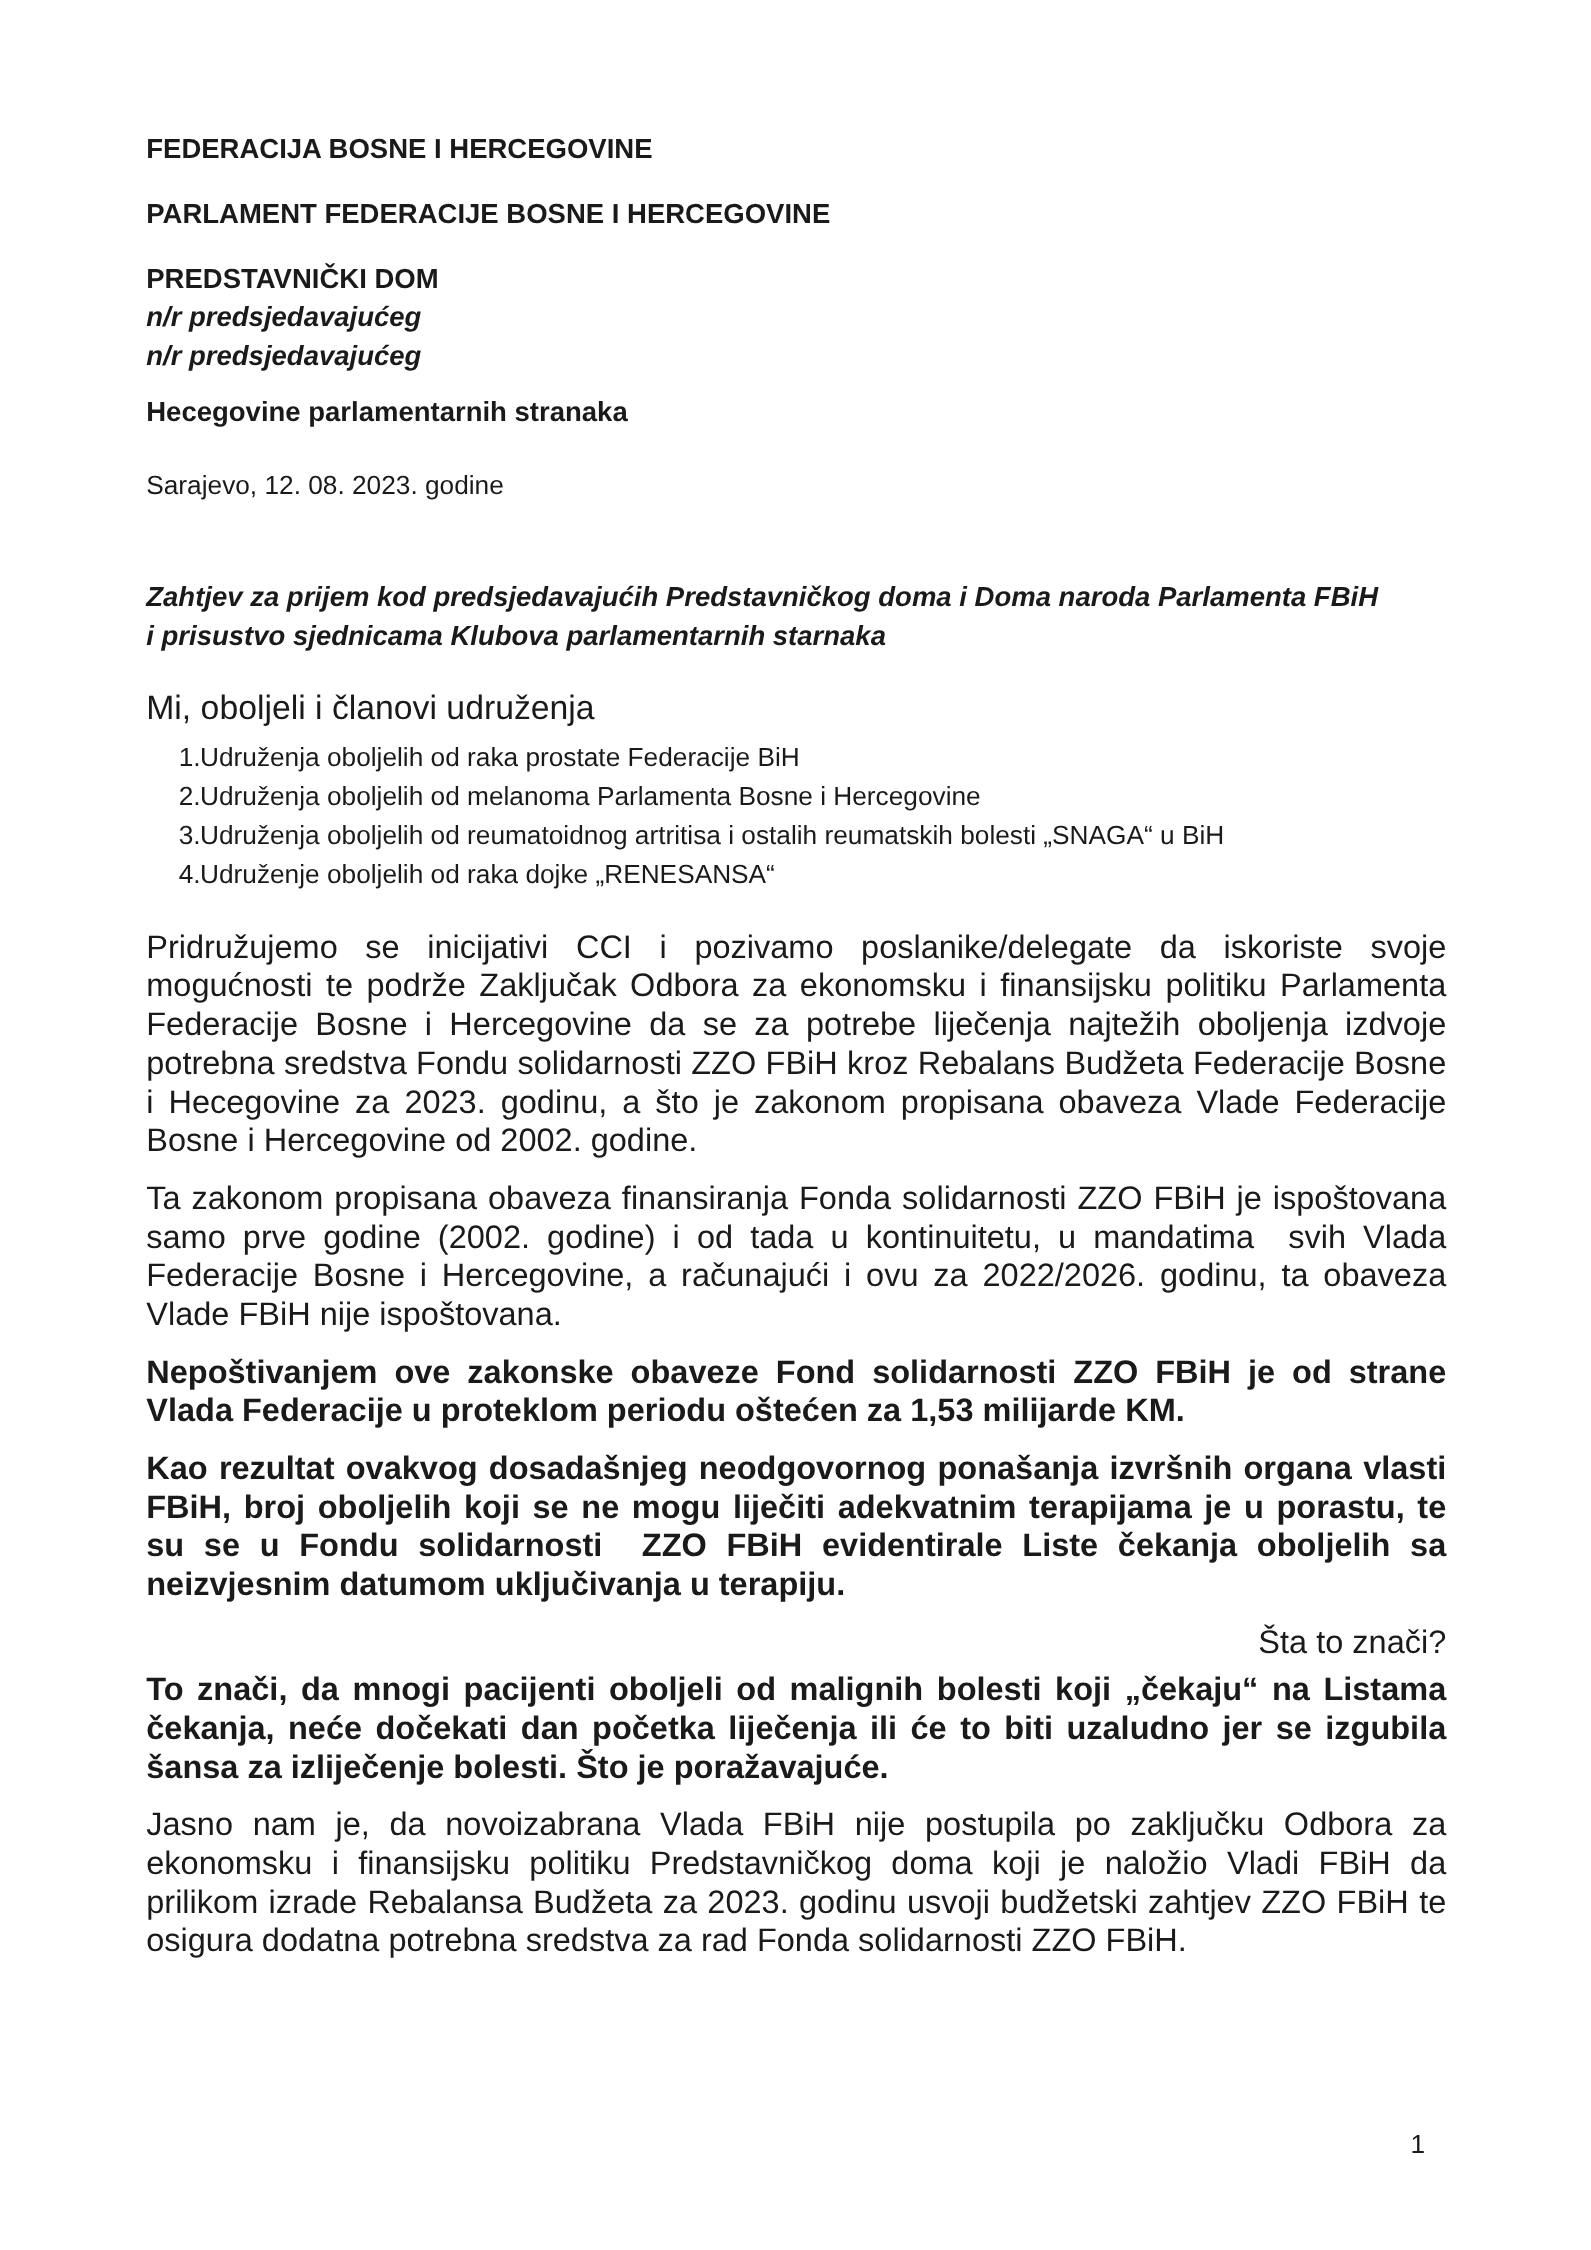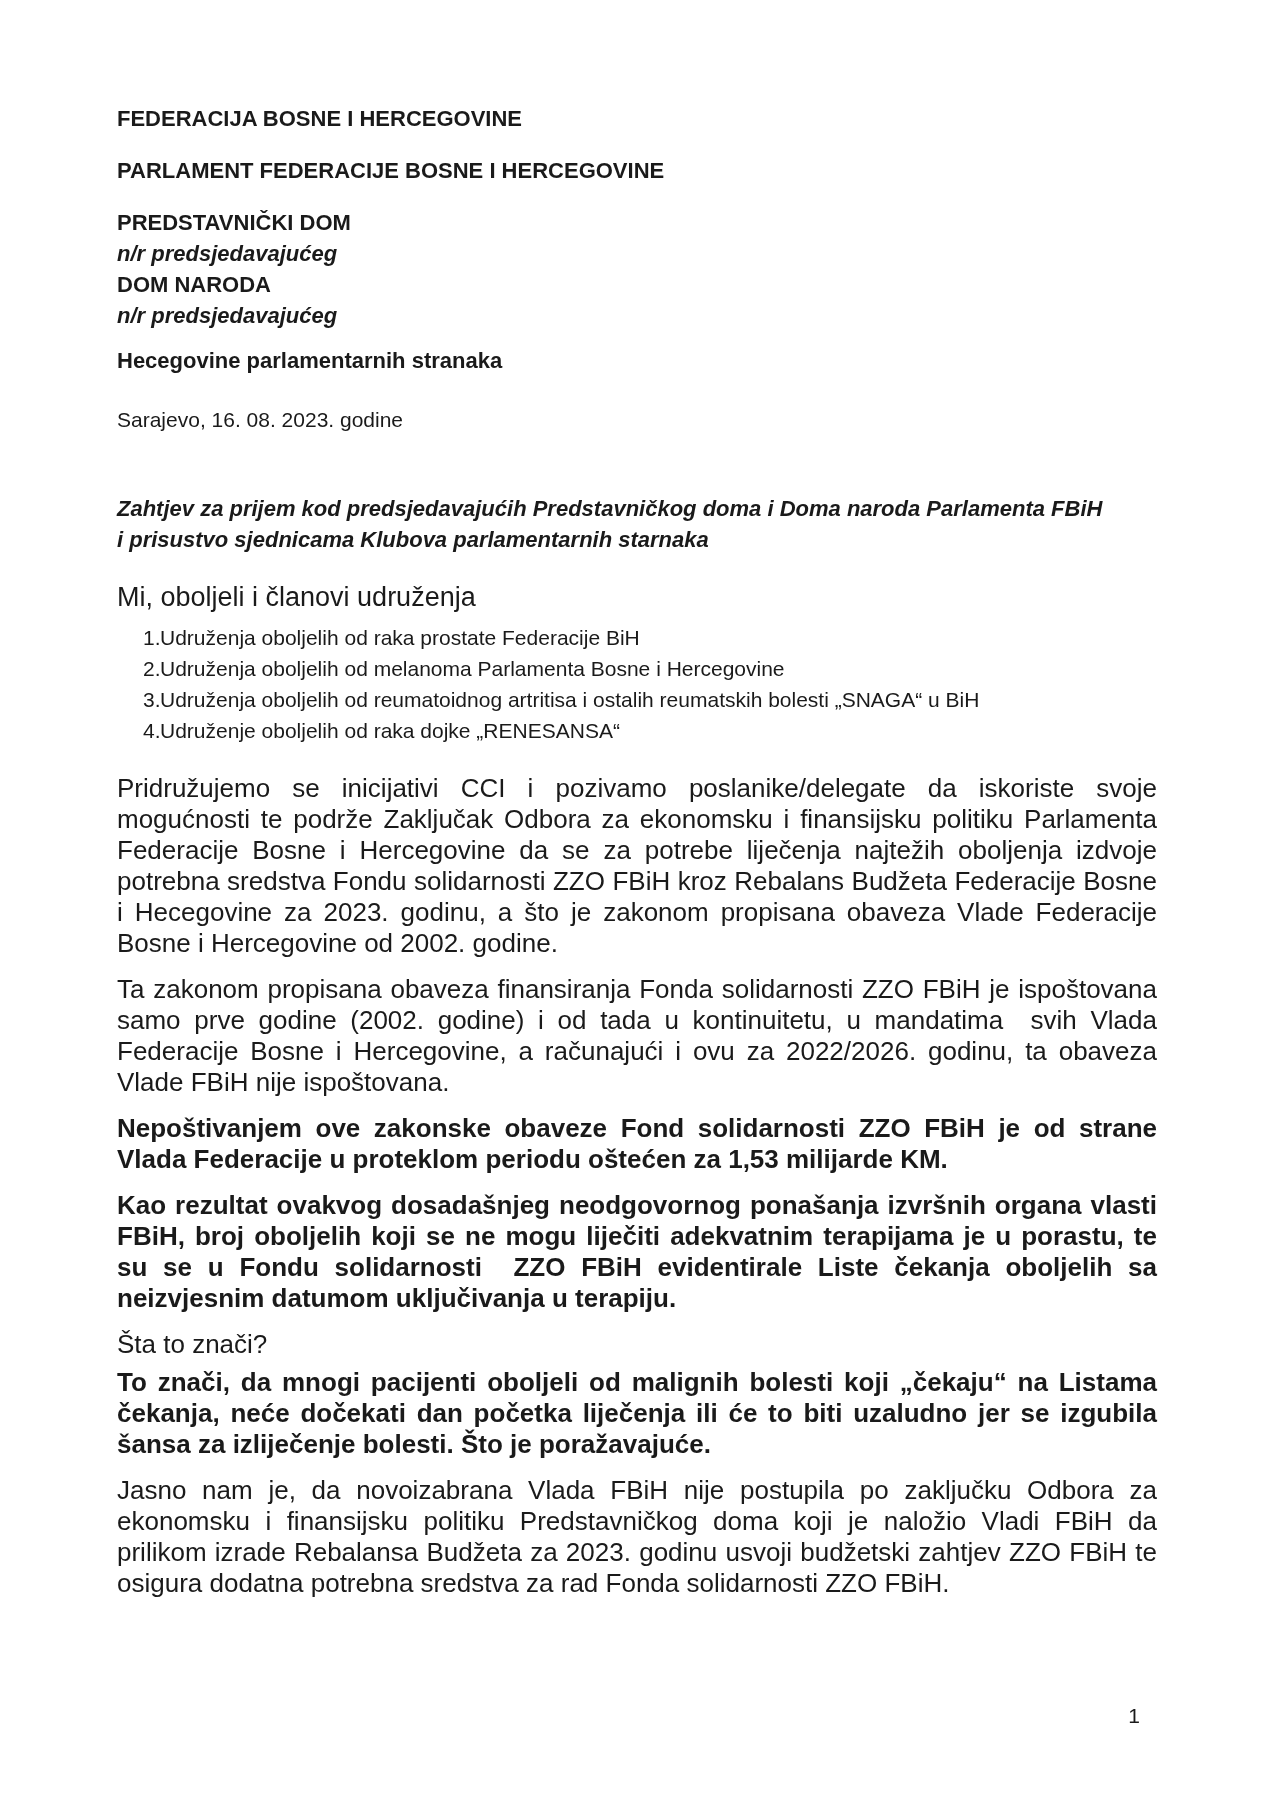--- a/index.html
+++ b/index.html
@@ -74,20 +74,21 @@
   .body-para {
     font-size: 26px;
     line-height: 31px;
     text-align: justify;
     white-space: pre-wrap;
     margin-top: 15px;
   }
   .body-para.tight {
     margin-top: 15px;
     margin-bottom: -8px;
+    text-align: right;
   }
   .first-para { margin-top: 27px; }
   .no-justify { text-align: left; }
   .page-number {
     position: absolute;
     right: 133px;
     top: 1700px;
     font-size: 21px;
     line-height: 31px;
     color: #1a1a1a;
@@ -97,26 +98,25 @@
 <body>
 
 <div class="page">
   <div class="content">
 
     <div>
       <p class="hdr-line b mb20">FEDERACIJA BOSNE I HERCEGOVINE</p>
       <p class="hdr-line b mb20">PARLAMENT FEDERACIJE BOSNE I HERCEGOVINE</p>
       <p class="hdr-line b">PREDSTAVNIČKI DOM</p>
       <p class="hdr-line bi">n/r predsjedavajućeg</p>
-      <p class="hdr-line b">DOM NARODA</p>
       <p class="hdr-line bi">n/r predsjedavajućeg</p>
       <p class="hdr-line b mt14">Hecegovine parlamentarnih stranaka</p>
     </div>
 
-    <p class="date-line">Sarajevo, 16. 08. 2023. godine</p>
+    <p class="date-line">Sarajevo, 12. 08. 2023. godine</p>
 
     <div class="subject">
       <p class="subj-line bi">Zahtjev za prijem kod predsjedavajućih Predstavničkog doma i Doma naroda Parlamenta FBiH</p>
       <p class="subj-line bi">i prisustvo sjednicama Klubova parlamentarnih starnaka</p>
     </div>
 
     <p class="intro-line">Mi, oboljeli i članovi udruženja</p>
 
     <div class="assoc-list">
       <div class="list-item">

